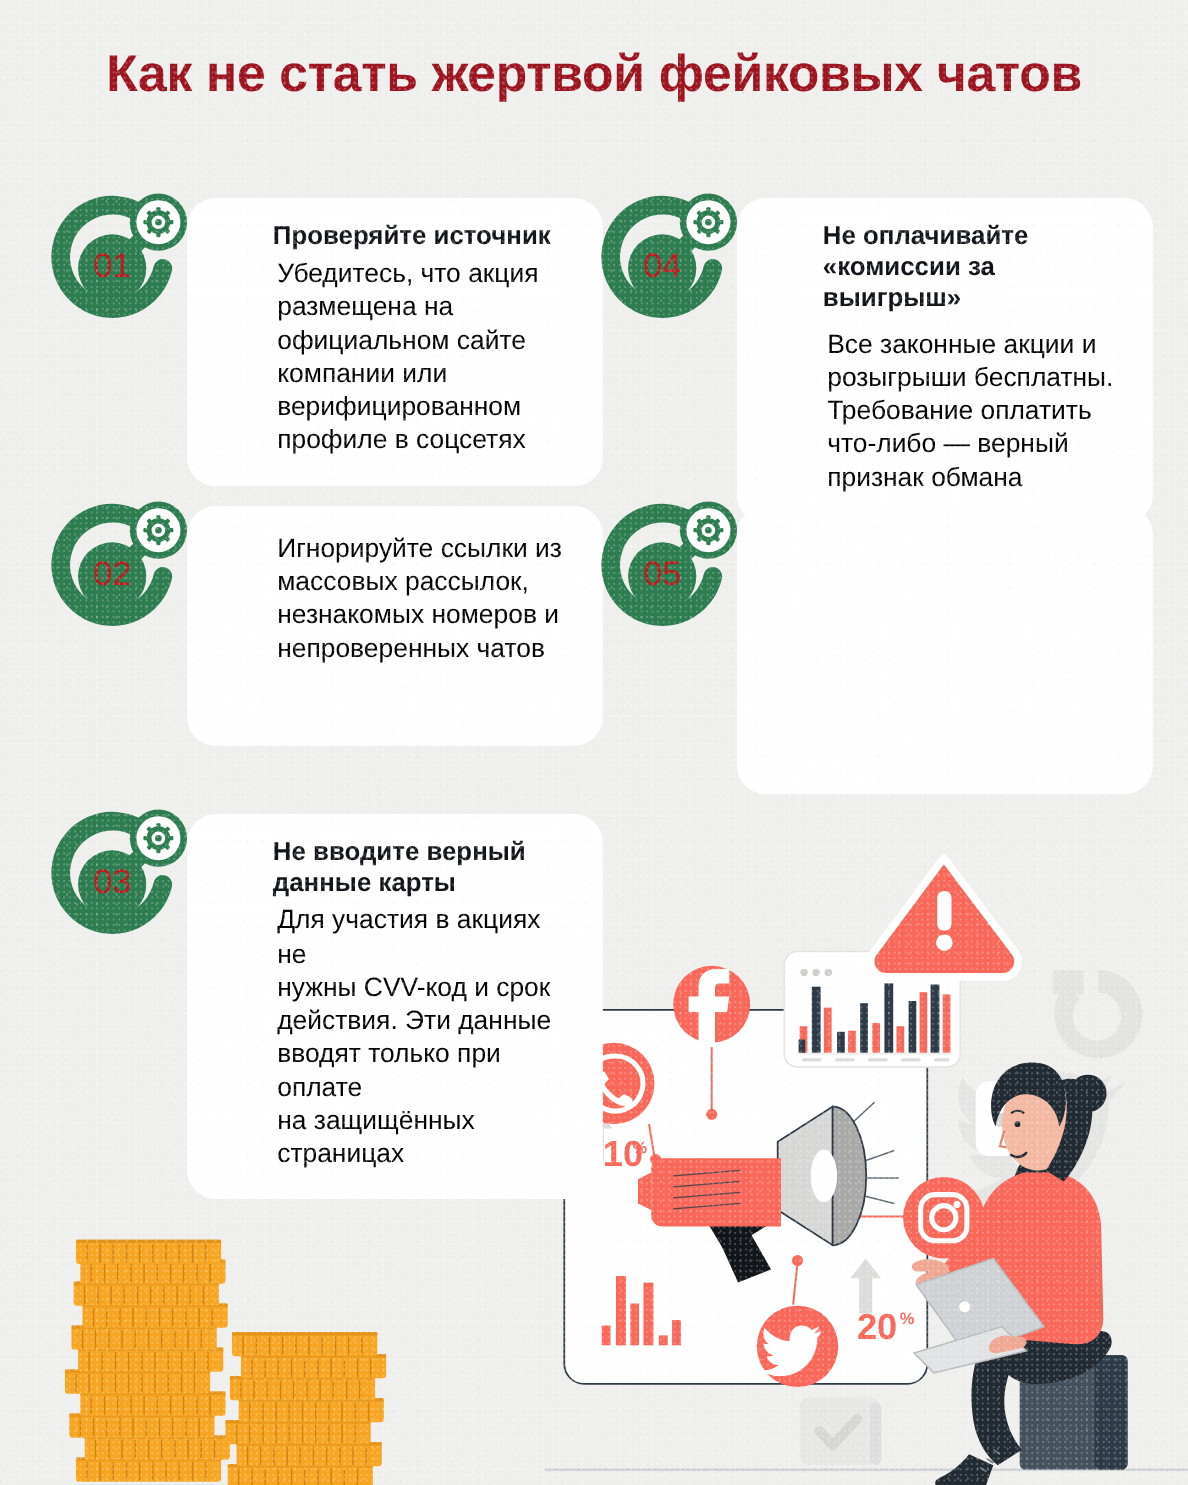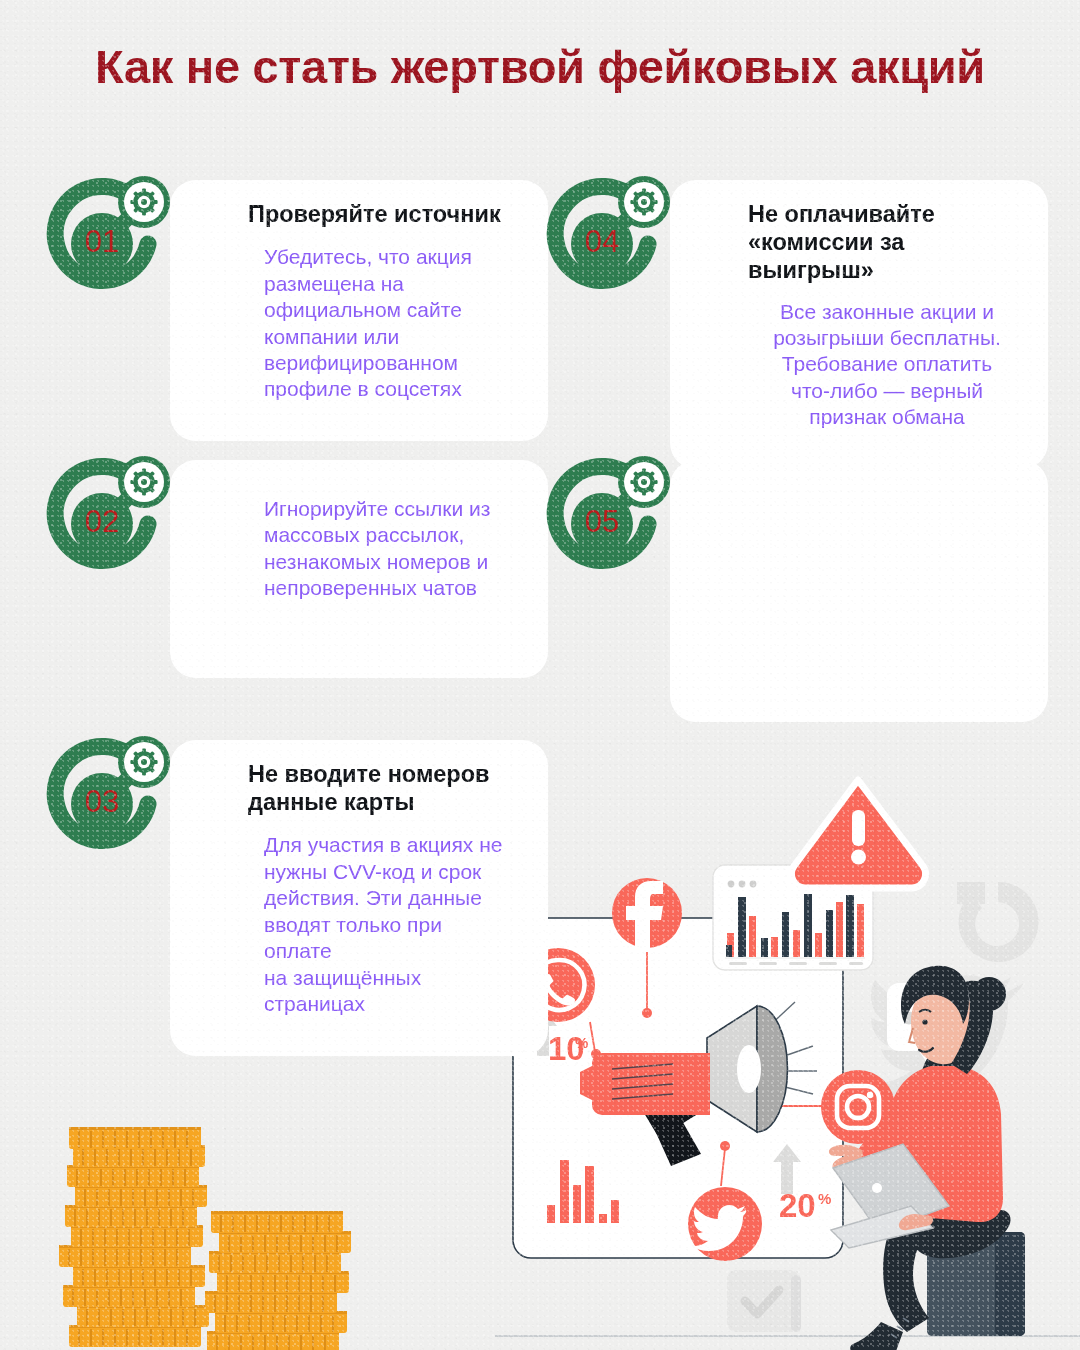--- a/index.html
+++ b/index.html
@@ -39,22 +39,22 @@
     position:absolute;left:130px;top:12px;
     background:#ffffff;border-radius:26px;
     box-sizing:border-box;
     padding:20px 22px 22px 78px;
   }
   .card-title{
     font-size:23.5px;line-height:1.2;font-weight:bold;color:#111418;
     margin:0 0 6px 0;white-space:pre-line;
   }
   .card-body{
-    font-size:21px;line-height:1.26;color:#8b5cf6;
-    margin:16px;white-space:pre-line;
+    font-size:24px;line-height:1.26;color:#000000;
+    margin:4px;white-space:pre-line;
   }
 
   
   .badge{position:absolute;left:0;top:0;width:136px;height:136px;z-index:7;}
   .badge svg{display:block;}
   .badge-num{
     position:absolute;left:0;top:0;width:136px;height:136px;
     display:flex;align-items:center;justify-content:center;
     color:#b91c1c;font-size:31px;font-weight:normal;
     transform:translate(-6px,6px);
@@ -62,21 +62,21 @@
   }
 
   
   #illo{position:absolute;left:495px;top:770px;width:585px;height:580px;z-index:3;}
   #coins{position:absolute;left:55px;top:1125px;width:340px;height:230px;z-index:3;}
 </style>
 </head>
 <body>
 
 <div id="title">Как не стать жертвой фейковых
-акций</div>
+чатов</div>
 
 <div class="card" style="left:40px;top:168px;">
   <div class="card-box" style="width:378px;min-height:222px;">
     <h3 class="card-title">Проверяйте источник</h3>
     <p class="card-body">Убедитесь, что акция
 размещена на
 официальном сайте
 компании или
 верифицированном
 профиле в соцсетях</p>
@@ -135,21 +135,21 @@
           <rect x="8.4" y="-1.9" width="5.2" height="3.8" rx="1" transform="rotate(45)"></rect>
         </g>
       </g>
     </svg>
     <div class="badge-num">02</div>
   </div>
 </div>
 
 <div class="card" style="left:40px;top:728px;">
   <div class="card-box" style="width:378px;min-height:240px;">
-    <h3 class="card-title">Не вводите номеров
+    <h3 class="card-title">Не вводите верный
 данные карты</h3>
     <p class="card-body">Для участия в акциях не
 нужны CVV-код и срок
 действия. Эти данные
 вводят только при оплате
 на защищённых
 страницах</p>
   </div>
   <div class="badge">
     <svg width="136" height="136" viewBox="0 0 136 136" aria-hidden="true">
@@ -174,21 +174,21 @@
       </g>
     </svg>
     <div class="badge-num">03</div>
   </div>
 </div>
 
 <div class="card" style="left:540px;top:168px;">
   <div class="card-box" style="width:378px;min-height:238px;">
     <h3 class="card-title">Не оплачивайте
 «комиссии за выигрыш»</h3>
-    <p class="card-body" style="margin-top:14px;text-align:center;">Все законные акции и
+    <p class="card-body" style="margin-top:14px;">Все законные акции и
 розыгрыши бесплатны.
 Требование оплатить
 что-либо — верный
 признак обмана</p>
   </div>
   <div class="badge">
     <svg width="136" height="136" viewBox="0 0 136 136" aria-hidden="true">
       <path d="M107 33 A47 47 0 1 0 114 70" fill="none" stroke="#2e7d50" stroke-width="17" stroke-linecap="round" transform="translate(-6,6)"></path>
       <circle cx="62" cy="76" r="31" fill="#2e7d50"></circle>
       <path d="M82 56 L98 40" stroke="#2e7d50" stroke-width="15" stroke-linecap="round"></path>

